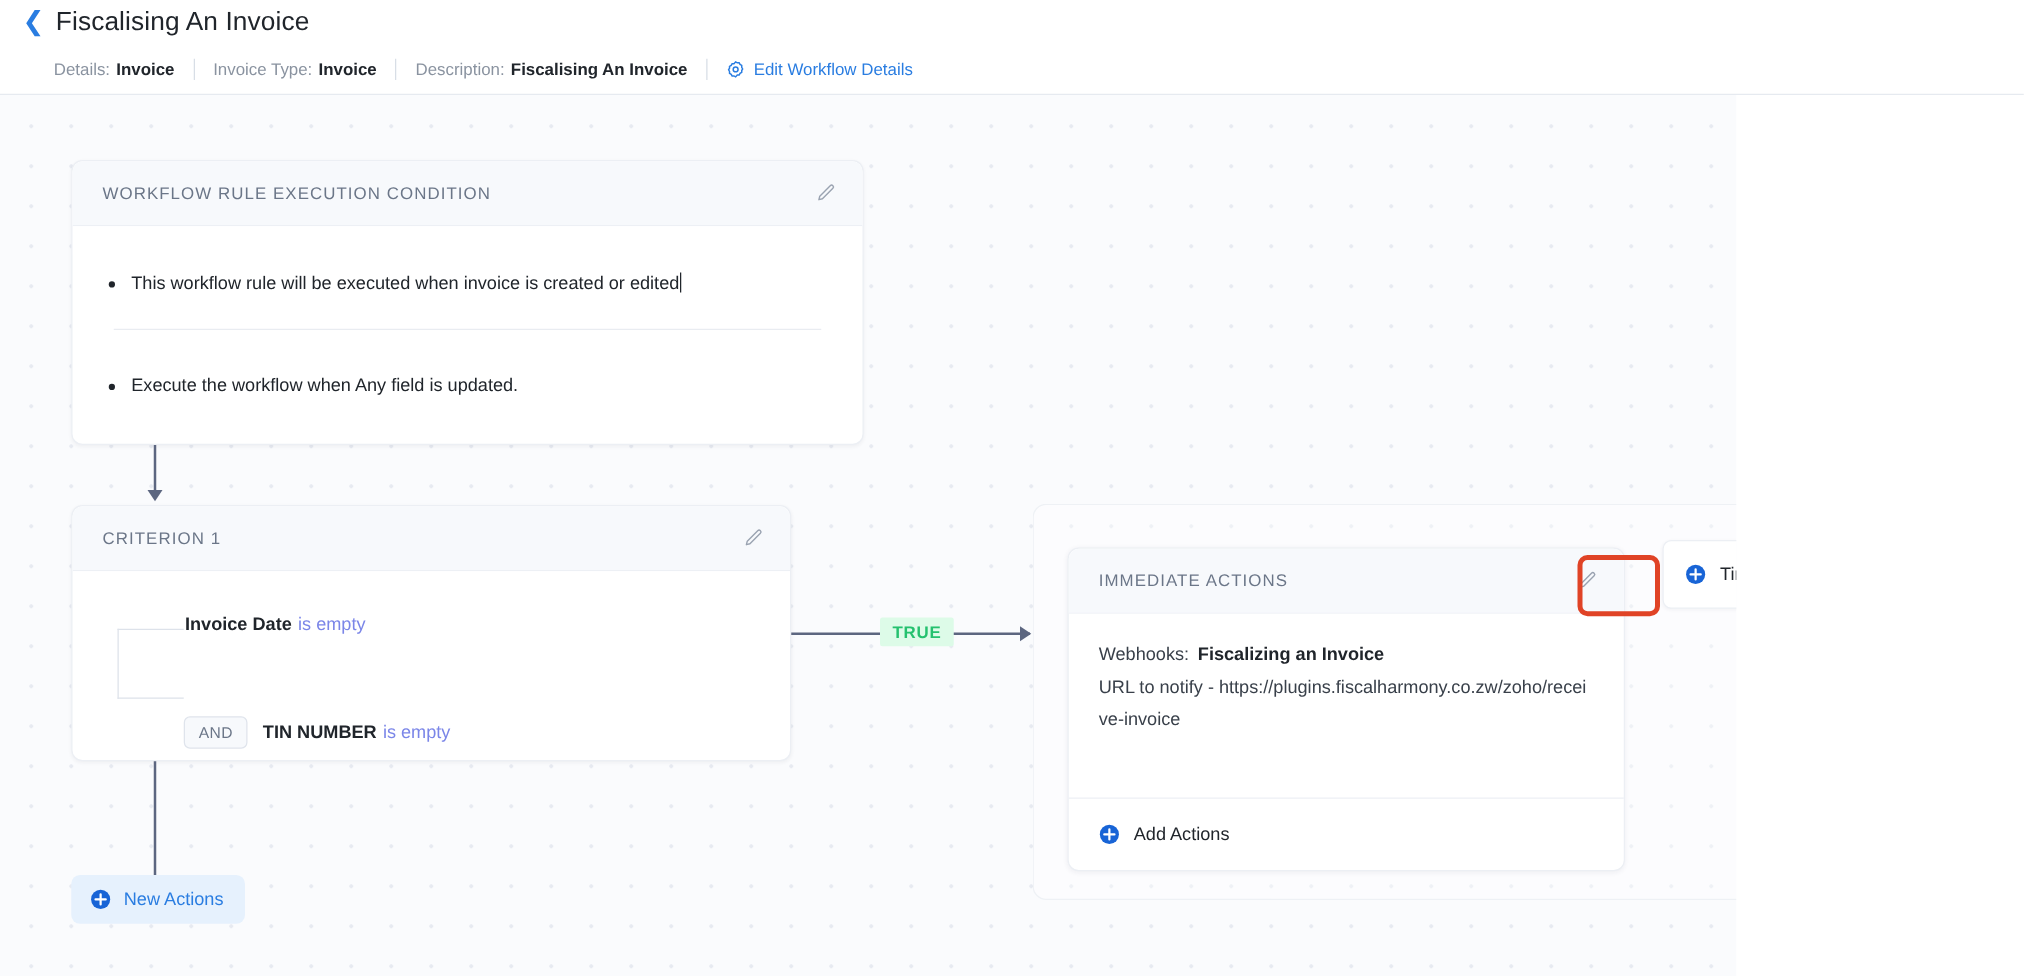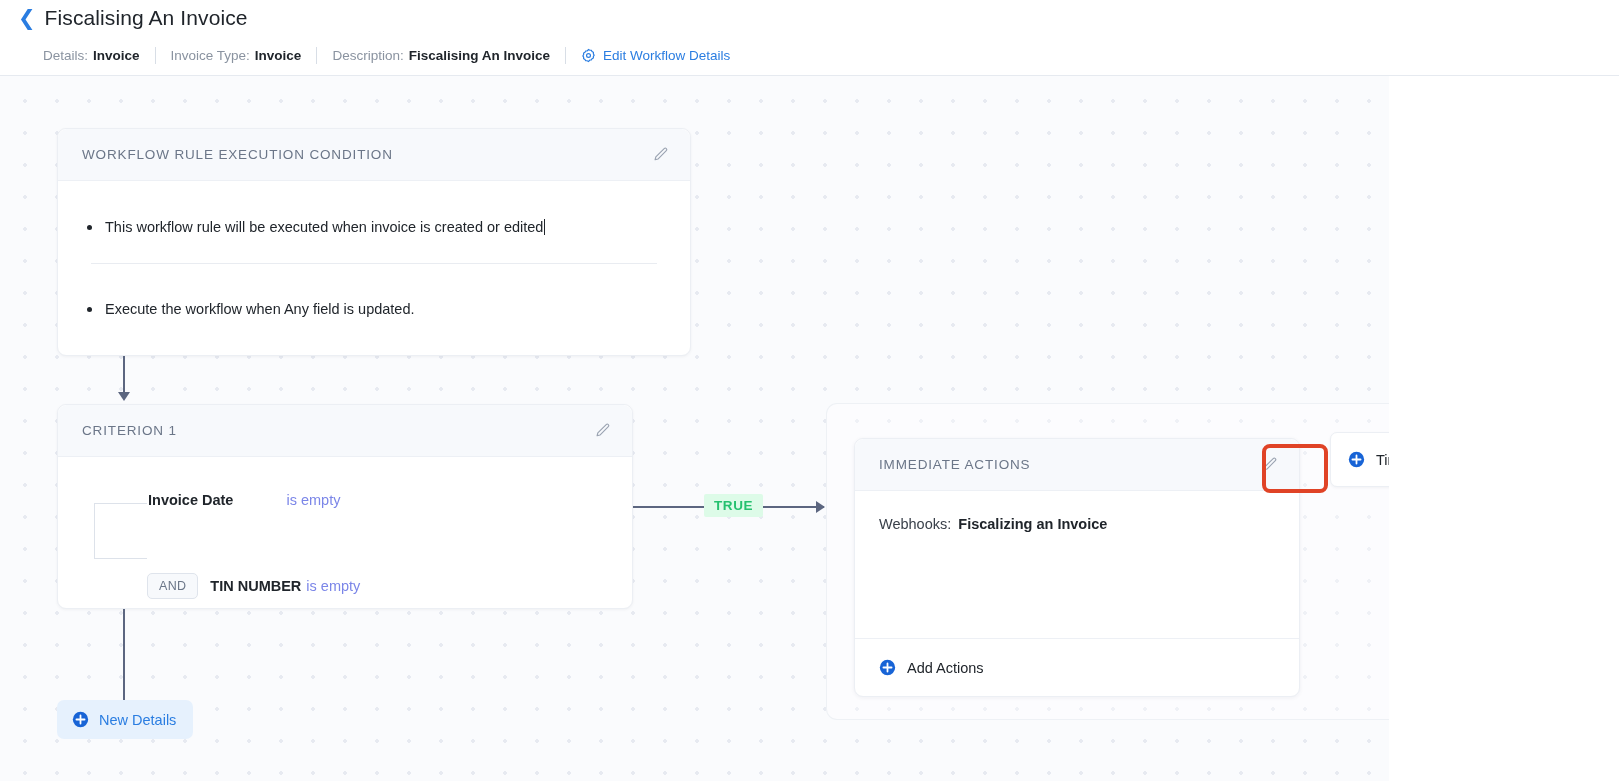--- a/index.html
+++ b/index.html
@@ -167,21 +167,21 @@
     border-top: 1px solid #dde2ea;
     border-bottom: 1px solid #dde2ea;
   }
   .crit-line {
     position: absolute;
     display: flex;
     align-items: center;
     font-size: 14.5px;
     white-space: nowrap;
   }
-  #crit-line-1 { left: 90px; top: 35px; gap: 48px; }
+  #crit-line-1 { left: 90px; top: 35px; }
   #crit-line-2 { left: 89px; top: 88px; gap: 12px; margin-top: 28px; }
   .crit-field { color: #20252b; font-weight: 700; }
   .crit-op { color: #7b86e8; margin-left: 5px; font-weight: 400; }
   .and-badge {
     border: 1px solid #dfe4ec;
     background: #f7f9fc;
     border-radius: 5px;
     color: #6b7688;
     font-size: 12.5px;
     padding: 5px 11px;
@@ -416,39 +416,40 @@
   <div class="true-badge" style="left:704px; top:418px;">TRUE</div>
   <div class="conn-arrow-right" style="left:816px; top:425px;"></div>
 
   <div id="new-criteria">
     <span class="plus-circle">
       <svg viewBox="0 0 20 20" width="17" height="17">
         <circle cx="10" cy="10" r="9" fill="#1864d6"></circle>
         <path d="M10 5.2v9.6M5.2 10h9.6" stroke="#ffffff" stroke-width="2.1" stroke-linecap="round"></path>
       </svg>
     </span>
-    <span>New Details</span>
+    <span>New Actions</span>
   </div>
 
   <div id="actions-outer">
 
     <div id="immediate-card">
       <div class="card-head">
         <span class="card-head-title">IMMEDIATE ACTIONS</span>
         <span class="pencil-btn">
           <svg viewBox="0 0 24 24" width="17" height="17" fill="none" stroke="#9aa3b1" stroke-width="1.6" stroke-linecap="round" stroke-linejoin="round">
             <path d="M17.2 3.6a2.1 2.1 0 0 1 3 3L8.4 18.4l-4 1 1-4z"></path>
           </svg>
         </span>
       </div>
 
       <div class="webhook-body">
         <div>
           <span class="webhook-label">Webhooks:</span><span class="webhook-name">Fiscalizing an Invoice</span>
         </div>
+        <div class="webhook-url">URL to notify - https://plugins.fiscalharmony.co.zw/zoho/receive-invoice</div>
       </div>
 
       <div class="card-foot">
         <span class="plus-circle">
           <svg viewBox="0 0 20 20" width="17" height="17">
             <circle cx="10" cy="10" r="9" fill="#1864d6"></circle>
             <path d="M10 5.2v9.6M5.2 10h9.6" stroke="#ffffff" stroke-width="2.1" stroke-linecap="round"></path>
           </svg>
         </span>
         <span class="card-foot-label">Add Actions</span>

